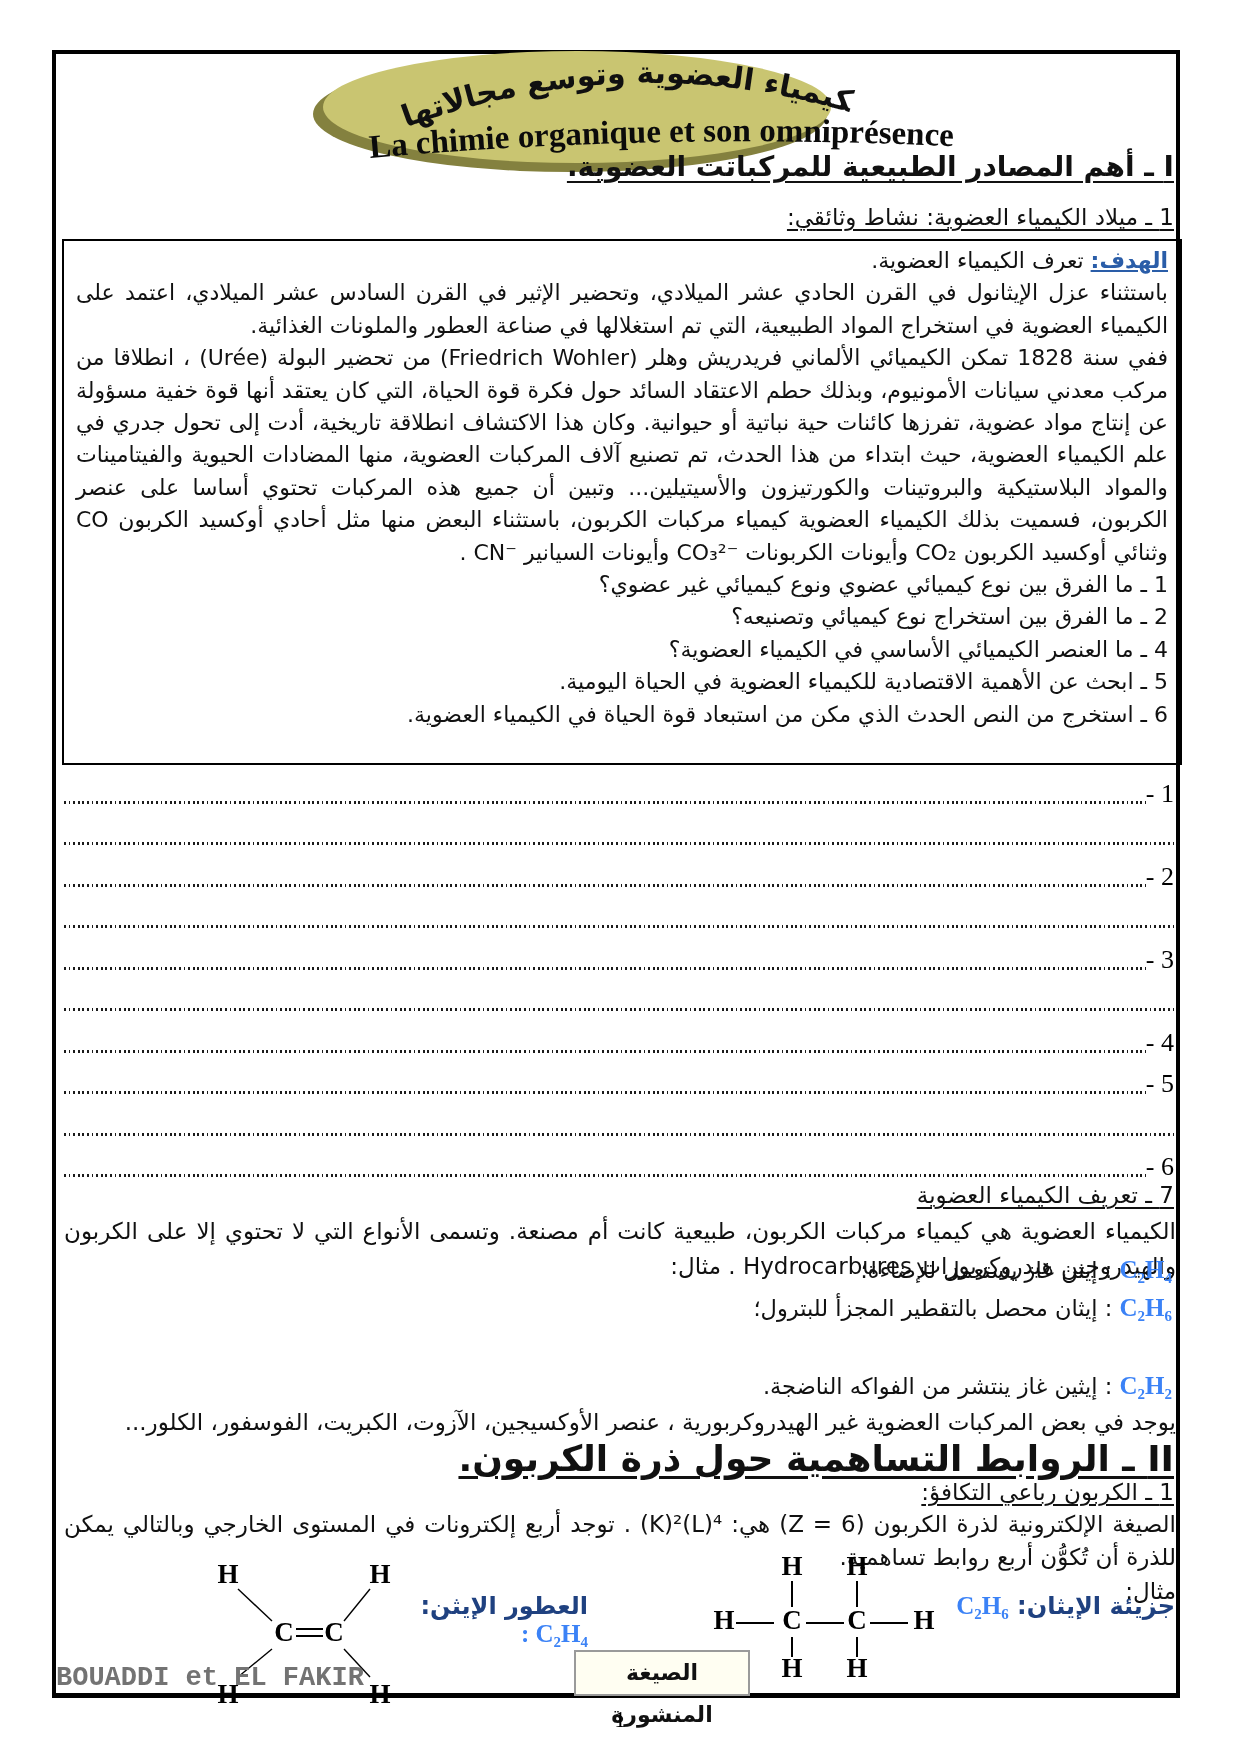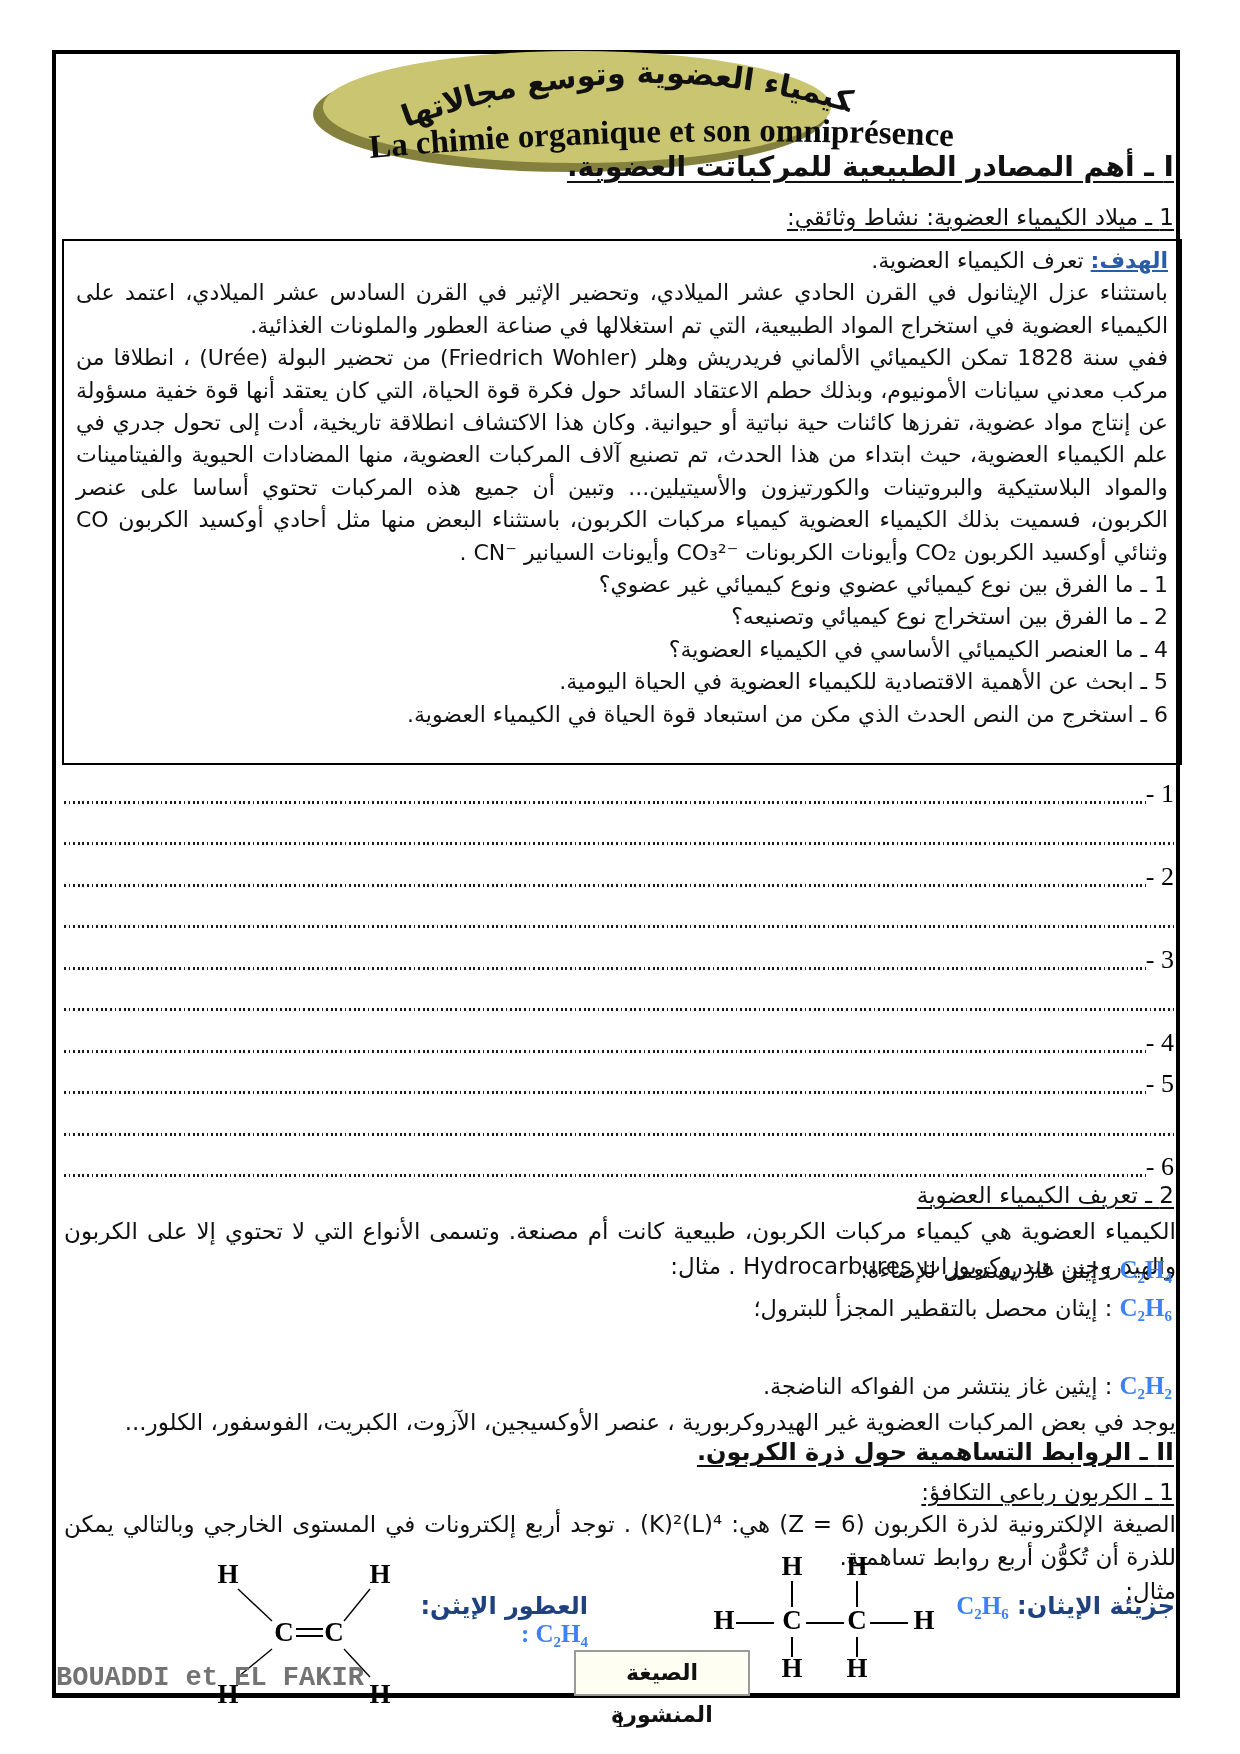--- a/index.html
+++ b/index.html
@@ -110,30 +110,30 @@
   <div class="ans-row">
       <span class="ans-num"></span>
       <span class="ans-dots"></span>
     </div>
   <div class="ans-row">
       <span class="ans-num">- 6</span>
       <span class="ans-dots"></span>
     </div>
 </div>
 
-<div class="abs h-sub" style="top:1182px;">2 ـ تعريف الكيمياء العضوية</div>
+<div class="abs h-sub" style="top:1182px;">7 ـ تعريف الكيمياء العضوية</div>
 <div class="abs para" style="top:1214px;">الكيمياء العضوية هي كيمياء مركبات الكربون، طبيعية كانت أم مصنعة. وتسمى الأنواع التي لا تحتوي إلا على الكربون والهيدروجين هيدروكربورات ‎Hydrocarbures‎ . مثال:</div>
 
 <div class="abs ex-line" style="top:1294px;"><span class="formula">C₂H₆</span><span> : إيثان محصل بالتقطير المجزأ للبترول؛</span></div>
 <div class="abs ex-line" style="top:1256px;"><span class="formula">C₂H₄</span><span> : إيثن غاز يستعمل للإضاءة؛</span></div>
 <div class="abs ex-line" style="top:1372px;"><span class="formula">C₂H₂</span><span> : إيثين غاز ينتشر من الفواكه الناضجة.</span></div>
 
 <div class="abs para" style="top:1405px;">يوجد في بعض المركبات العضوية غير الهيدروكربورية ، عنصر الأوكسيجين، الآزوت، الكبريت، الفوسفور، الكلور...</div>
 
-<div class="abs h-main" style="top:1438px;font-size:24px;">II ـ الروابط التساهمية حول ذرة الكربون.</div>
+<div class="abs h-main" style="top:1438px;font-size:36px;">II ـ الروابط التساهمية حول ذرة الكربون.</div>
 <div class="abs h-sub" style="top:1479px;">1 ـ الكربون رباعي التكافؤ:</div>
 <div class="abs para" style="top:1508px;line-height:33px;">الصيغة الإلكترونية لذرة الكربون  ‎(Z = 6)‎  هي: ‎(K)²(L)⁴‎ . توجد أربع إلكترونات في المستوى الخارجي وبالتالي يمكن للذرة أن تُكوُّن أربع روابط تساهمية.</div>
 <div class="abs para" style="top:1574px;text-align:right;">مثال:</div>
 
 <svg class="abs" style="left:178px;top:1545px;" width="240" height="165" viewBox="0 0 240 165" xmlns="http://www.w3.org/2000/svg">
   <text class="atom" x="50" y="38" text-anchor="middle">H</text>
   <text class="atom" x="202" y="38" text-anchor="middle">H</text>
   <text class="atom" x="106" y="96" text-anchor="middle">C</text>
   <text class="atom" x="156" y="96" text-anchor="middle">C</text>
   <text class="atom" x="50" y="158" text-anchor="middle">H</text>

